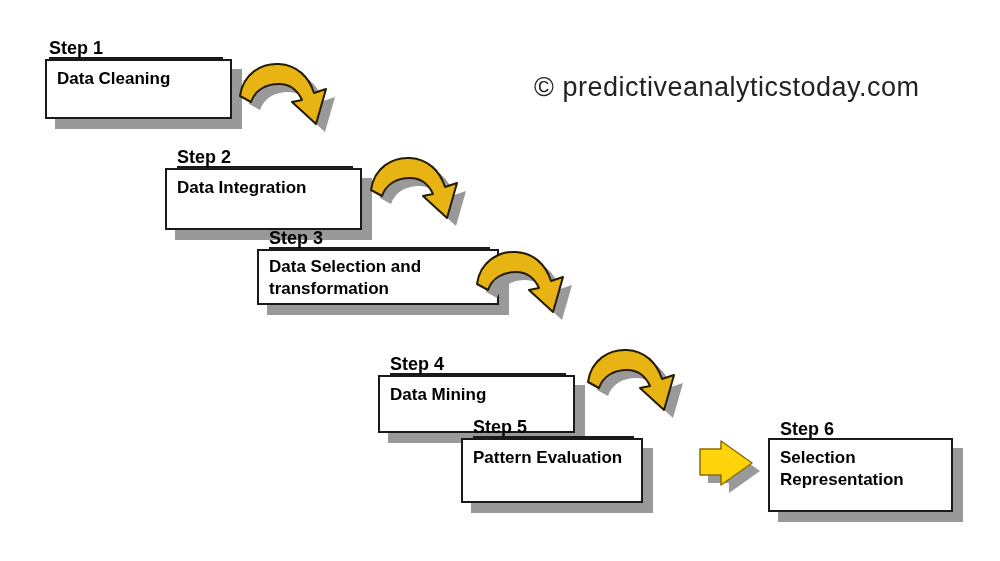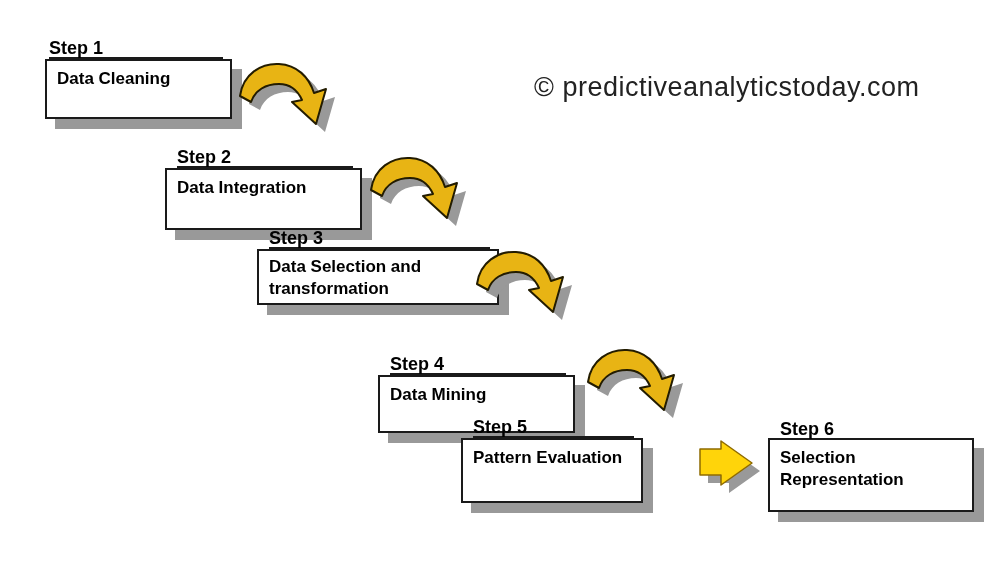--- a/index.html
+++ b/index.html
@@ -27,21 +27,21 @@
     border:2px solid var(--box_border,#000);
     box-shadow:10px 10px 0 0 var(--shadow,#999);
     padding:7px 10px 0 10px;
     font-weight:bold;font-size:17px;line-height:22px;color:var(--text,#000);
   }
   .s1{left:45px;top:39px;width:187px;}  .s1 .step-box{height:60px;}
   .s2{left:165px;top:148px;width:197px;}.s2 .step-box{height:62px;}
   .s3{left:257px;top:229px;width:242px;}.s3 .step-box{height:56px;padding-top:5px;}
   .s4{left:378px;top:321px;width:197px;margin-top:34px;}.s4 .step-box{height:58px;}
   .s5{left:461px;top:418px;width:182px;}.s5 .step-box{height:65px;}
-  .s6{left:768px;top:420px;width:206px;}.s6 .step-box{height:74px;}
+  .s6{left:768px;top:420px;width:185px;}.s6 .step-box{height:74px;}
   .connector{position:absolute;}
   .c1{left:233px;top:58px;}
   .c2{left:364px;top:152px;}
   .c3{left:470px;top:246px;}
   .c4{left:581px;top:344px;}
   .c5{left:694px;top:436px;}
 </style>
 </head>
 <body>
 

